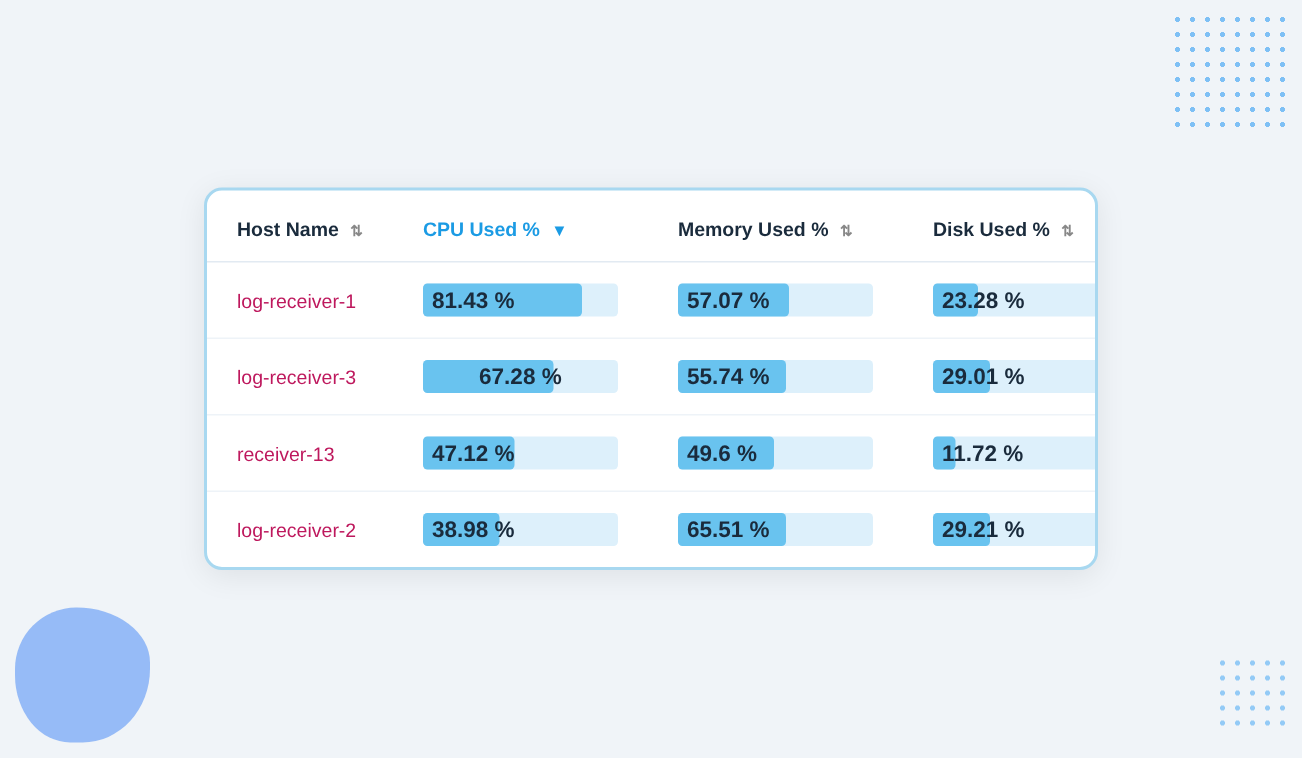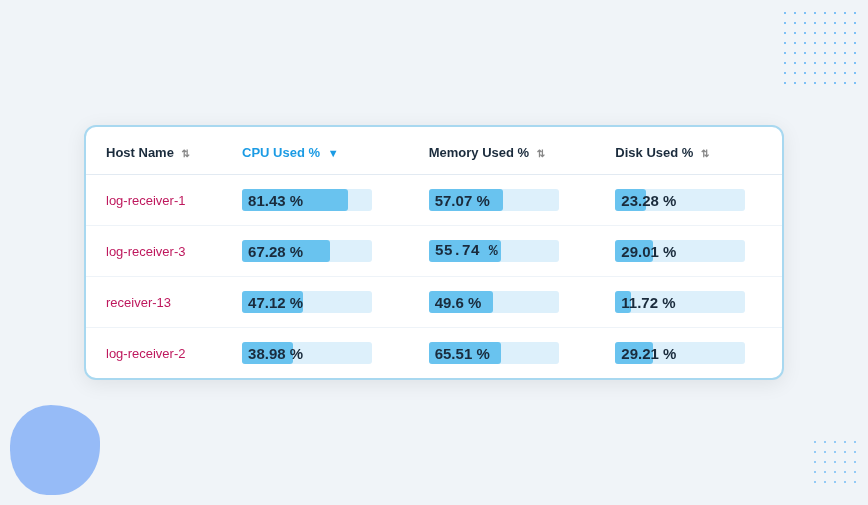--- a/index.html
+++ b/index.html
@@ -50,21 +50,21 @@
       background: #3b82f6;
       border-radius: 50% 60% 55% 45% / 50% 45% 60% 55%;
       opacity: 0.5;
     }
 
     .card {
       background: #fff;
       border: 2px solid #a8d8f0;
       border-radius: 12px;
       padding: 0;
-      width: 700px;
+      width: 596px;
       overflow: hidden;
       position: relative;
       z-index: 2;
       box-shadow: 0 4px 20px rgba(0,0,0,0.08);
     }
 
     table {
       width: 100%;
       border-collapse: collapse;
     }
@@ -208,29 +208,29 @@
                 <div class="bar-fill" style="width: 30.264px;"></div>
                 <span class="bar-label">23.28 %</span>
               </div>
             </div>
           </td>
         </tr>
         <tr>
           <td><a class="host-link" href="#">log-receiver-3</a></td>
           <td>
             <div class="bar-cell">
-              <div class="bar-track" style="width: 130px;">
+              <div class="bar-track" style="width: 130px; justify-content: center;">
                 <div class="bar-fill" style="width: 87.464px;"></div>
                 <span class="bar-label">67.28 %</span>
               </div>
             </div>
           </td>
           <td>
             <div class="bar-cell">
-              <div class="bar-track" style="width: 130px; font-family: Liberation Mono, monospace;">
+              <div class="bar-track" style="width: 130px;">
                 <div class="bar-fill" style="width: 72.462px;"></div>
                 <span class="bar-label">55.74 %</span>
               </div>
             </div>
           </td>
           <td>
             <div class="bar-cell">
               <div class="bar-track" style="width: 130px;">
                 <div class="bar-fill" style="width: 37.713px;"></div>
                 <span class="bar-label">29.01 %</span>

